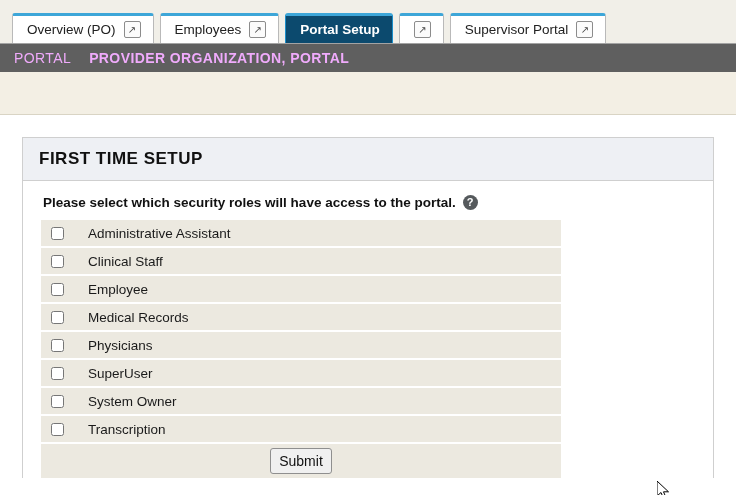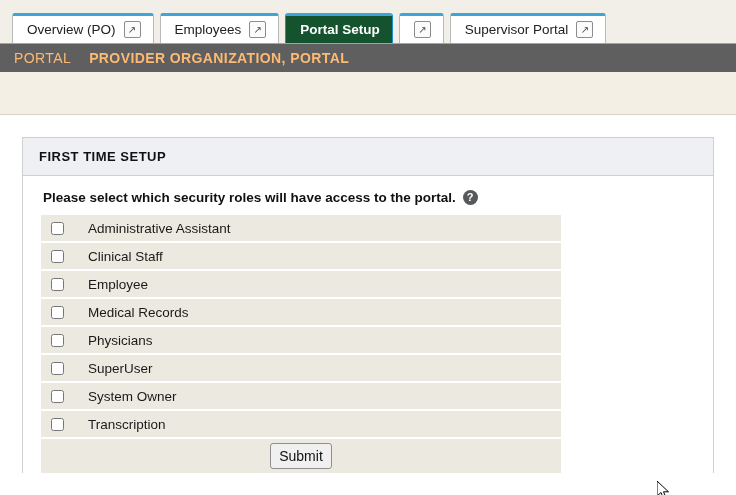--- a/index.html
+++ b/index.html
@@ -41,21 +41,21 @@
     border: 1px solid #b9b9b9;
     border-bottom: none;
     border-top: 3px solid #3da6d8;
     border-radius: 3px 3px 0 0;
     font-size: 13.5px;
     color: #222;
     white-space: nowrap;
     cursor: pointer;
   }
   .tab.active {
-    background: #14532d;
+    background: #0c4a6e;
     border-color: #1b8ec9;
     border-top-color: #3da6d8;
     color: #ffffff;
     font-weight: bold;
   }
   .tab .launch {
     display: inline-flex;
     align-items: center;
     justify-content: center;
     width: 15px;
@@ -65,21 +65,21 @@
     background: #fbfbfb;
     font-size: 10px;
     line-height: 1;
     color: #444;
   }
 
   
   .titlestrip {
     height: 28px;
     background: #5f5f5f;
-    color: #fdba74;
+    color: #f0abfc;
     display: flex;
     align-items: center;
     gap: 18px;
     padding: 0 14px;
     box-sizing: border-box;
     font-size: 14px;
     letter-spacing: 0.4px;
   }
   .titlestrip .crumb-main { font-weight: normal; }
   .titlestrip .crumb-sub { font-weight: bold; }
@@ -103,21 +103,21 @@
     width: 692px;
     border: 1px solid #cfcfcf;
     border-bottom: none;
     box-sizing: border-box;
     background: #ffffff;
   }
   .panel-header {
     background: #eef0f4;
     border-bottom: 1px solid #cfcfcf;
     padding: 11px 16px;
-    font-size: 13px;
+    font-size: 17px;
     font-weight: bold;
     letter-spacing: 0.5px;
     color: #111;
   }
   .panel-body {
     padding: 10px 18px 0 18px;
   }
   .instruction {
     display: flex;
     align-items: center;

